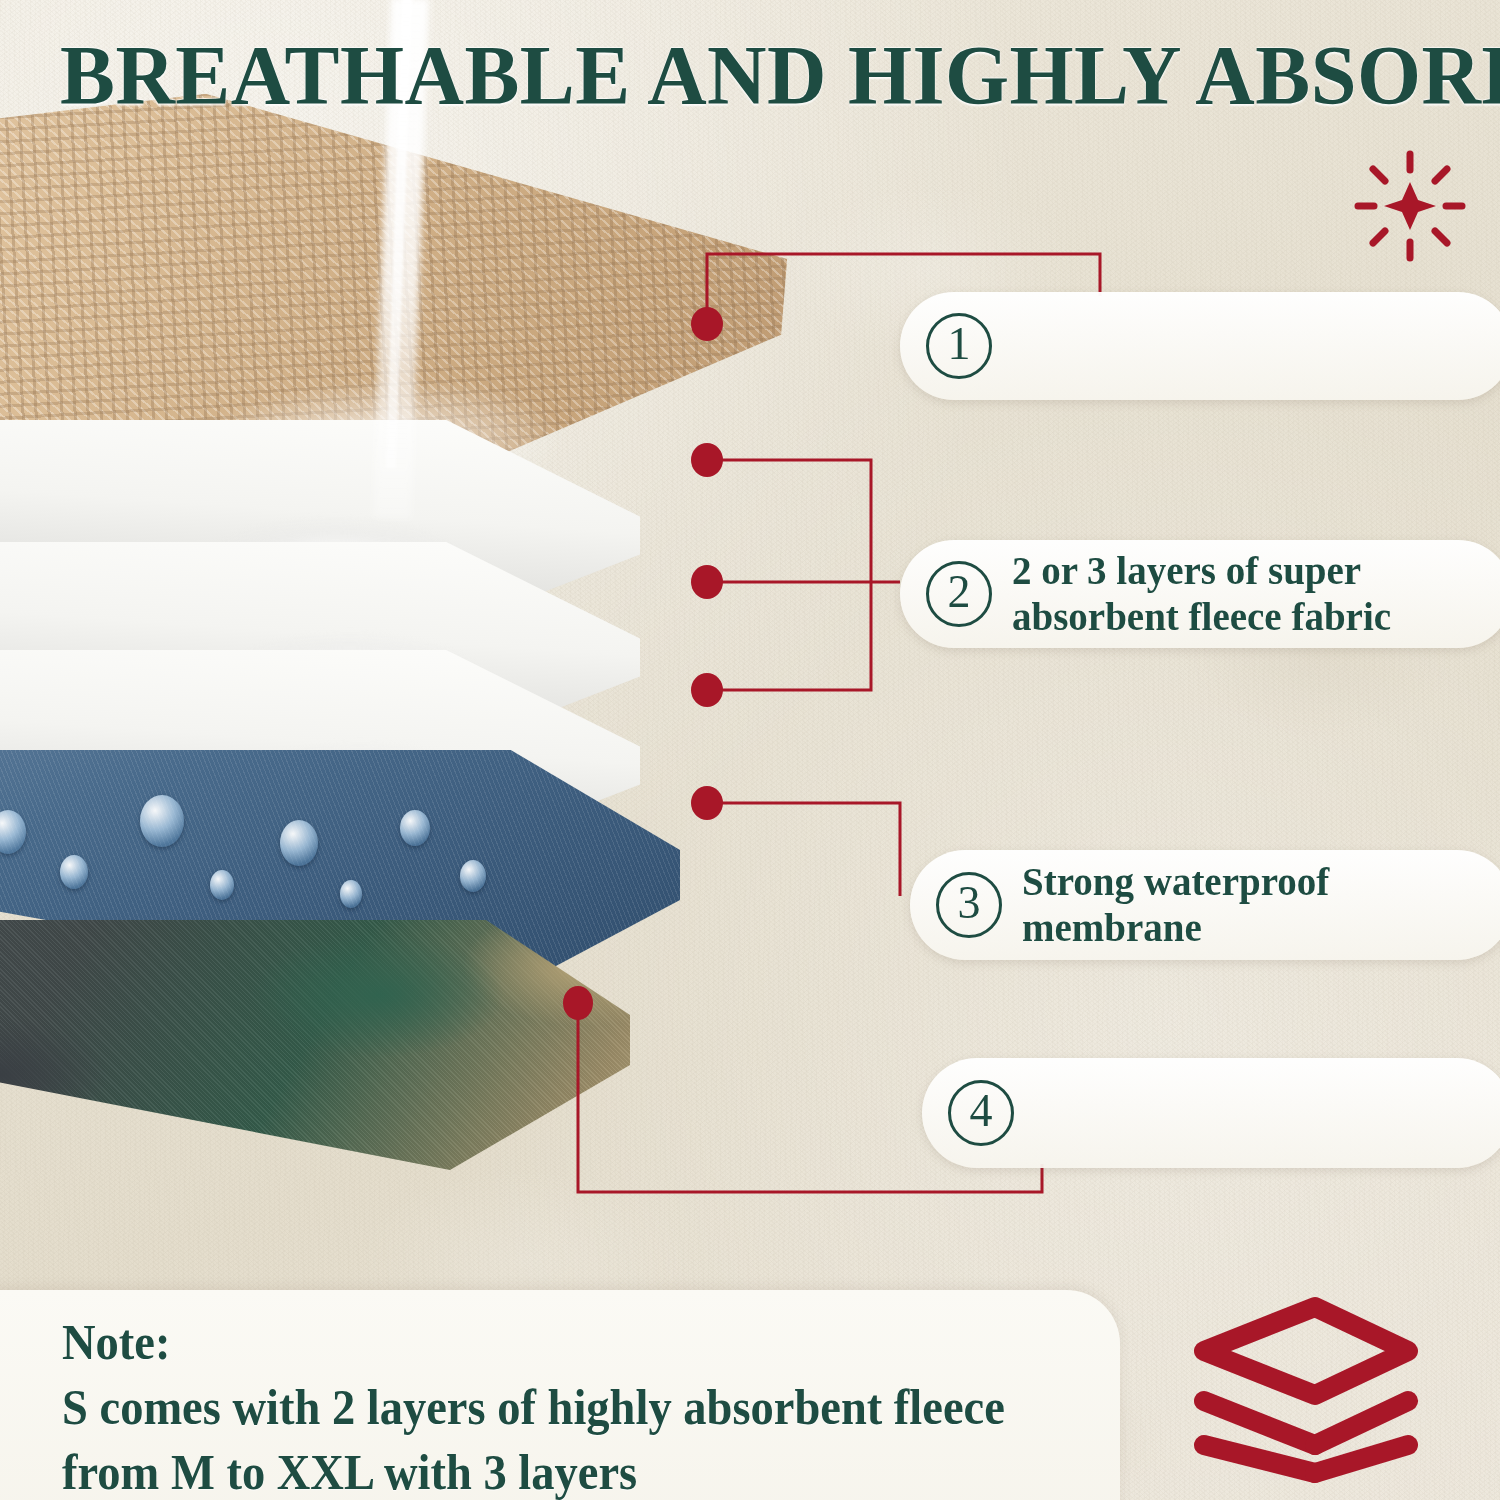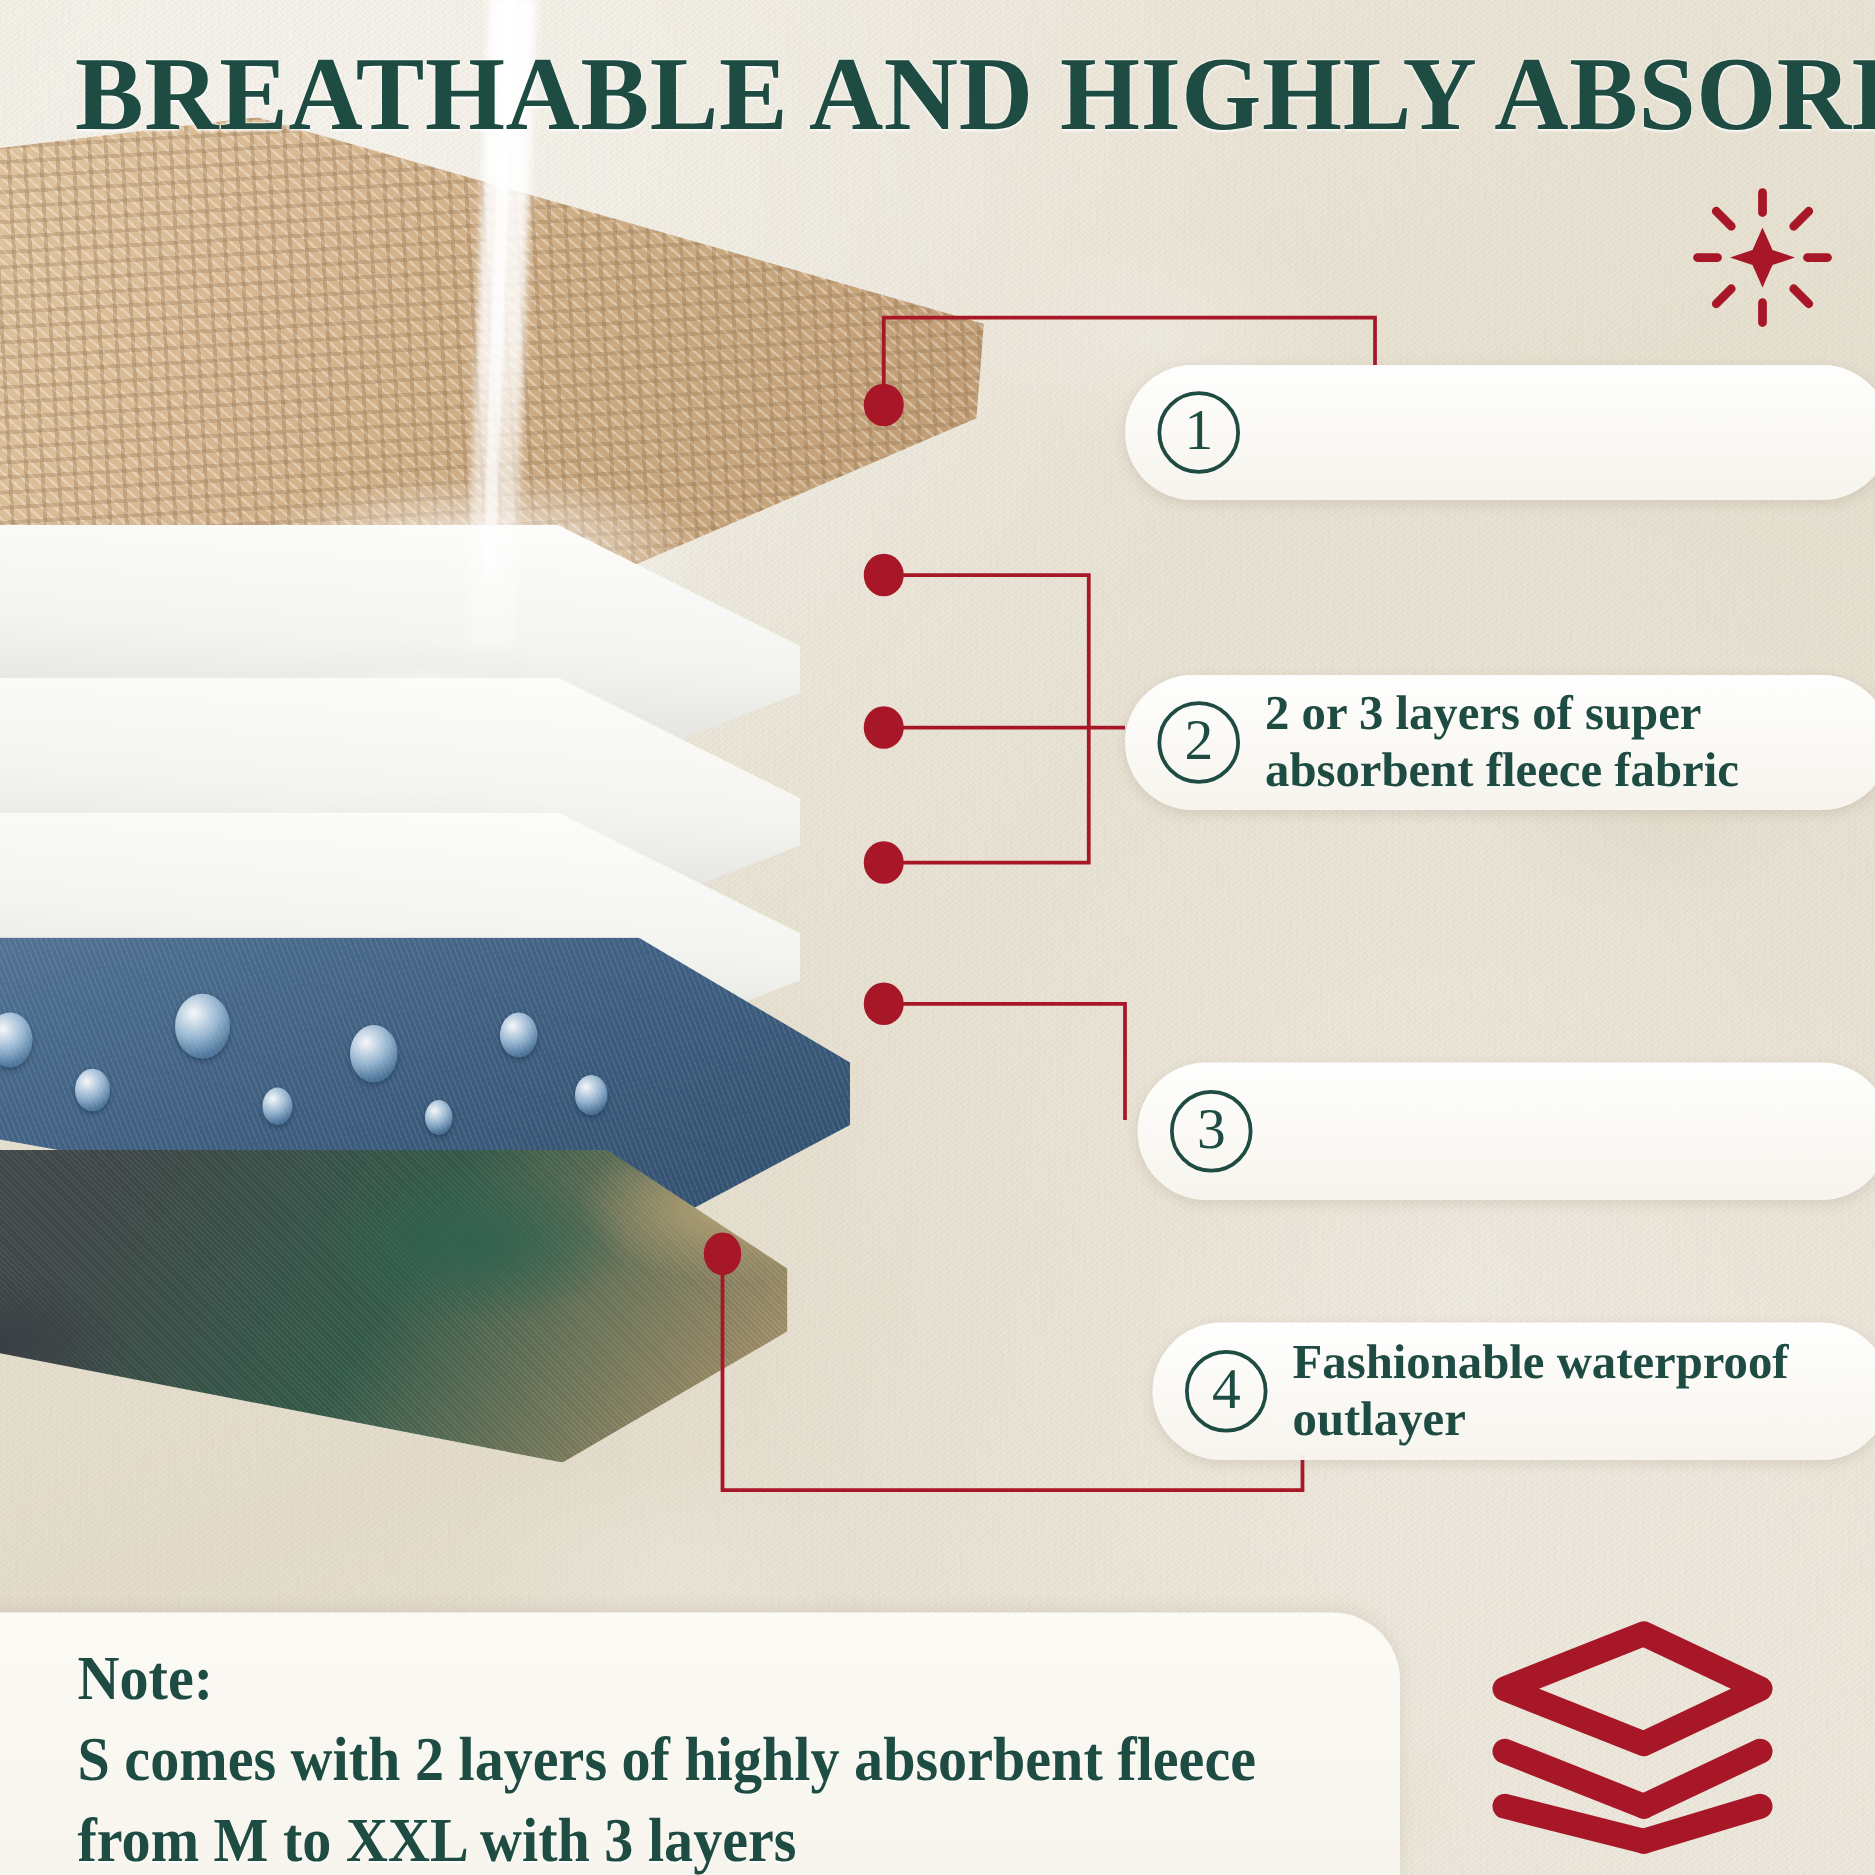--- a/index.html
+++ b/index.html
@@ -306,26 +306,26 @@
   </div>
 
   <div class="pill" id="pill2">
     <div class="pill-num">2</div>
     <div class="pill-text">2 or 3 layers of super
 absorbent fleece fabric</div>
   </div>
 
   <div class="pill" id="pill3">
     <div class="pill-num">3</div>
+    <div class="pill-text">Strong waterproof
+membrane</div>
   </div>
 
   <div class="pill" id="pill4">
     <div class="pill-num">4</div>
-    <div class="pill-text">Fashionable waterproof
-outlayer</div>
   </div>
 
   <div class="note-panel"></div>
   <div class="note-text">Note:
 S comes with 2 layers of highly absorbent fleece
 from M to XXL with 3 layers</div>
 
   <svg class="layers-icon" viewBox="0 0 250 190">
     <g fill="none" stroke="#a81728" stroke-width="20" stroke-linecap="round" stroke-linejoin="round">
       <path d="M125,12 L218,56 L125,100 L14,56 Z"></path>

